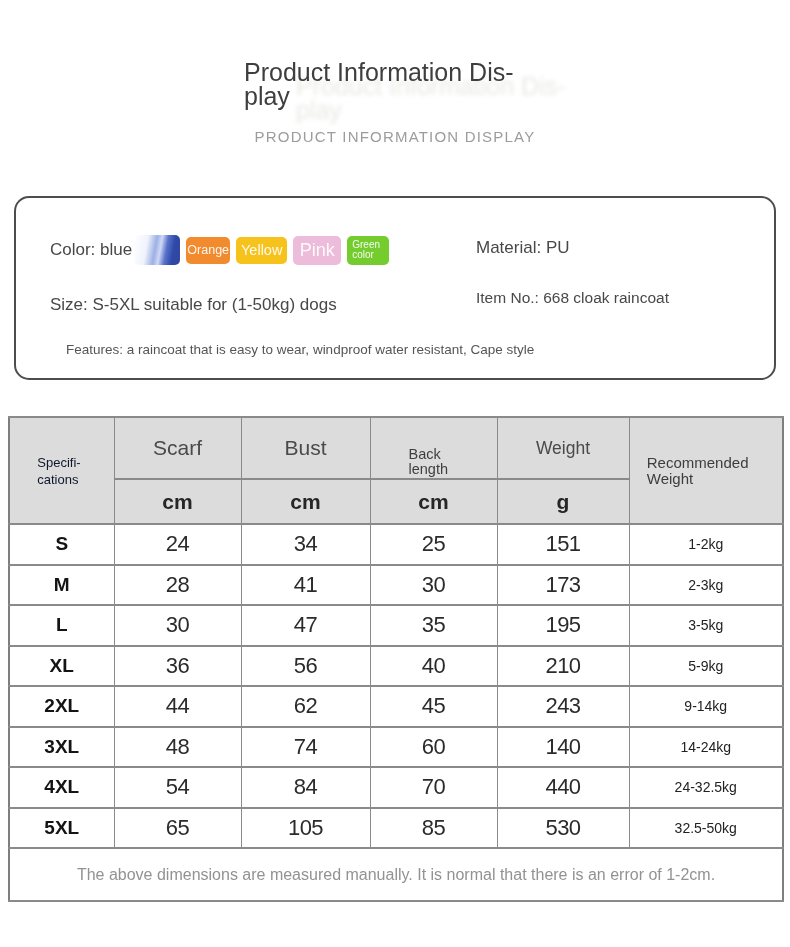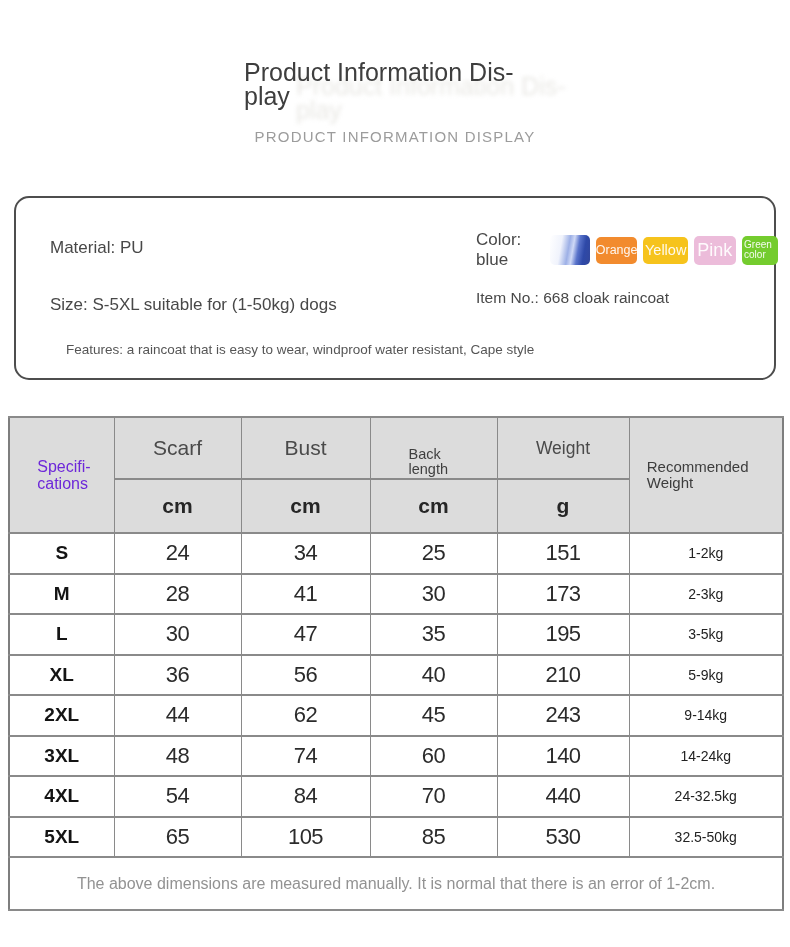--- a/index.html
+++ b/index.html
@@ -58,25 +58,25 @@
     position: absolute; left: 8px; top: 416px; width: 774px;
     border-collapse: collapse; table-layout: fixed;
     border: 2px solid #7e7e7e;
   }
   .spec-table th, .spec-table td {
     border: 1.5px solid #8a8a8a; border-top-width: 2px; border-bottom-width: 2px;
     text-align: center; vertical-align: middle; font-weight: 400;
   }
   .spec-table thead th { background: #dcdcdc; }
   tr.hrow1 { height: 62px; }
-  tr.hrow2 { height: 54px; }
+  tr.hrow2 { height: 45px; }
   tbody tr { height: 40.5px; }
   tr.note-row { height: 53px; }
 
-  th.spec-th { font-size: 16px; color: #6d28d9; padding-left: 19px; }
+  th.spec-th { font-size: 13px; color: #0f172a; padding-left: 19px; }
   th.spec-th span { display: inline-block; width: 68px; text-align: left; line-height: 17px; }
   th.col-big { font-size: 21px; color: #4a4a4a; }
   th.col-small { font-size: 14.5px; color: #3f3f3f; }
   th.col-small span { display: inline-block; width: 50px; text-align: left; line-height: 15px; margin-top: 28px; }
   th.col-med { font-size: 17.5px; color: #4a4a4a; }
   th.rec-th { font-size: 15px; color: #3d3d3d; }
   th.rec-th span { display: inline-block; width: 118px; text-align: left; line-height: 16px; }
   th.unit { font-size: 21px; font-weight: 700; color: #262626; }
 
   td.size-cell { font-size: 19px; font-weight: 700; color: #141414; }
@@ -95,31 +95,31 @@
     <h1 class="page-title">
       <span>Product Information Dis-</span><br>
       <span>play</span>
     </h1>
   </div>
   <div class="subtitle">PRODUCT INFORMATION DISPLAY</div>
 </header>
 
 <section class="info-box">
   <div class="info-grid">
-    <div class="info-line material-line">Material: PU</div>
     <div class="info-line color-line">
       <span>Color: blue</span>
       <span class="blue-swatch"></span>
       <span class="swatch orange">Orange</span>
       <span class="swatch yellow">Yellow</span>
       <span class="swatch pink">Pink</span>
       <span class="swatch green">
           <span>Green color</span>
         </span>
     </div>
+    <div class="info-line material-line">Material: PU</div>
 
     <div class="info-line size-line">Size: S-5XL suitable for (1-50kg) dogs</div>
     <div class="info-line item-line">Item No.: 668 cloak raincoat</div>
   </div>
   <div class="features-line">Features: a raincoat that is easy to wear, windproof water resistant, Cape style</div>
 </section>
 
 <table class="spec-table">
   <colgroup>
     <col style="width:105px">

